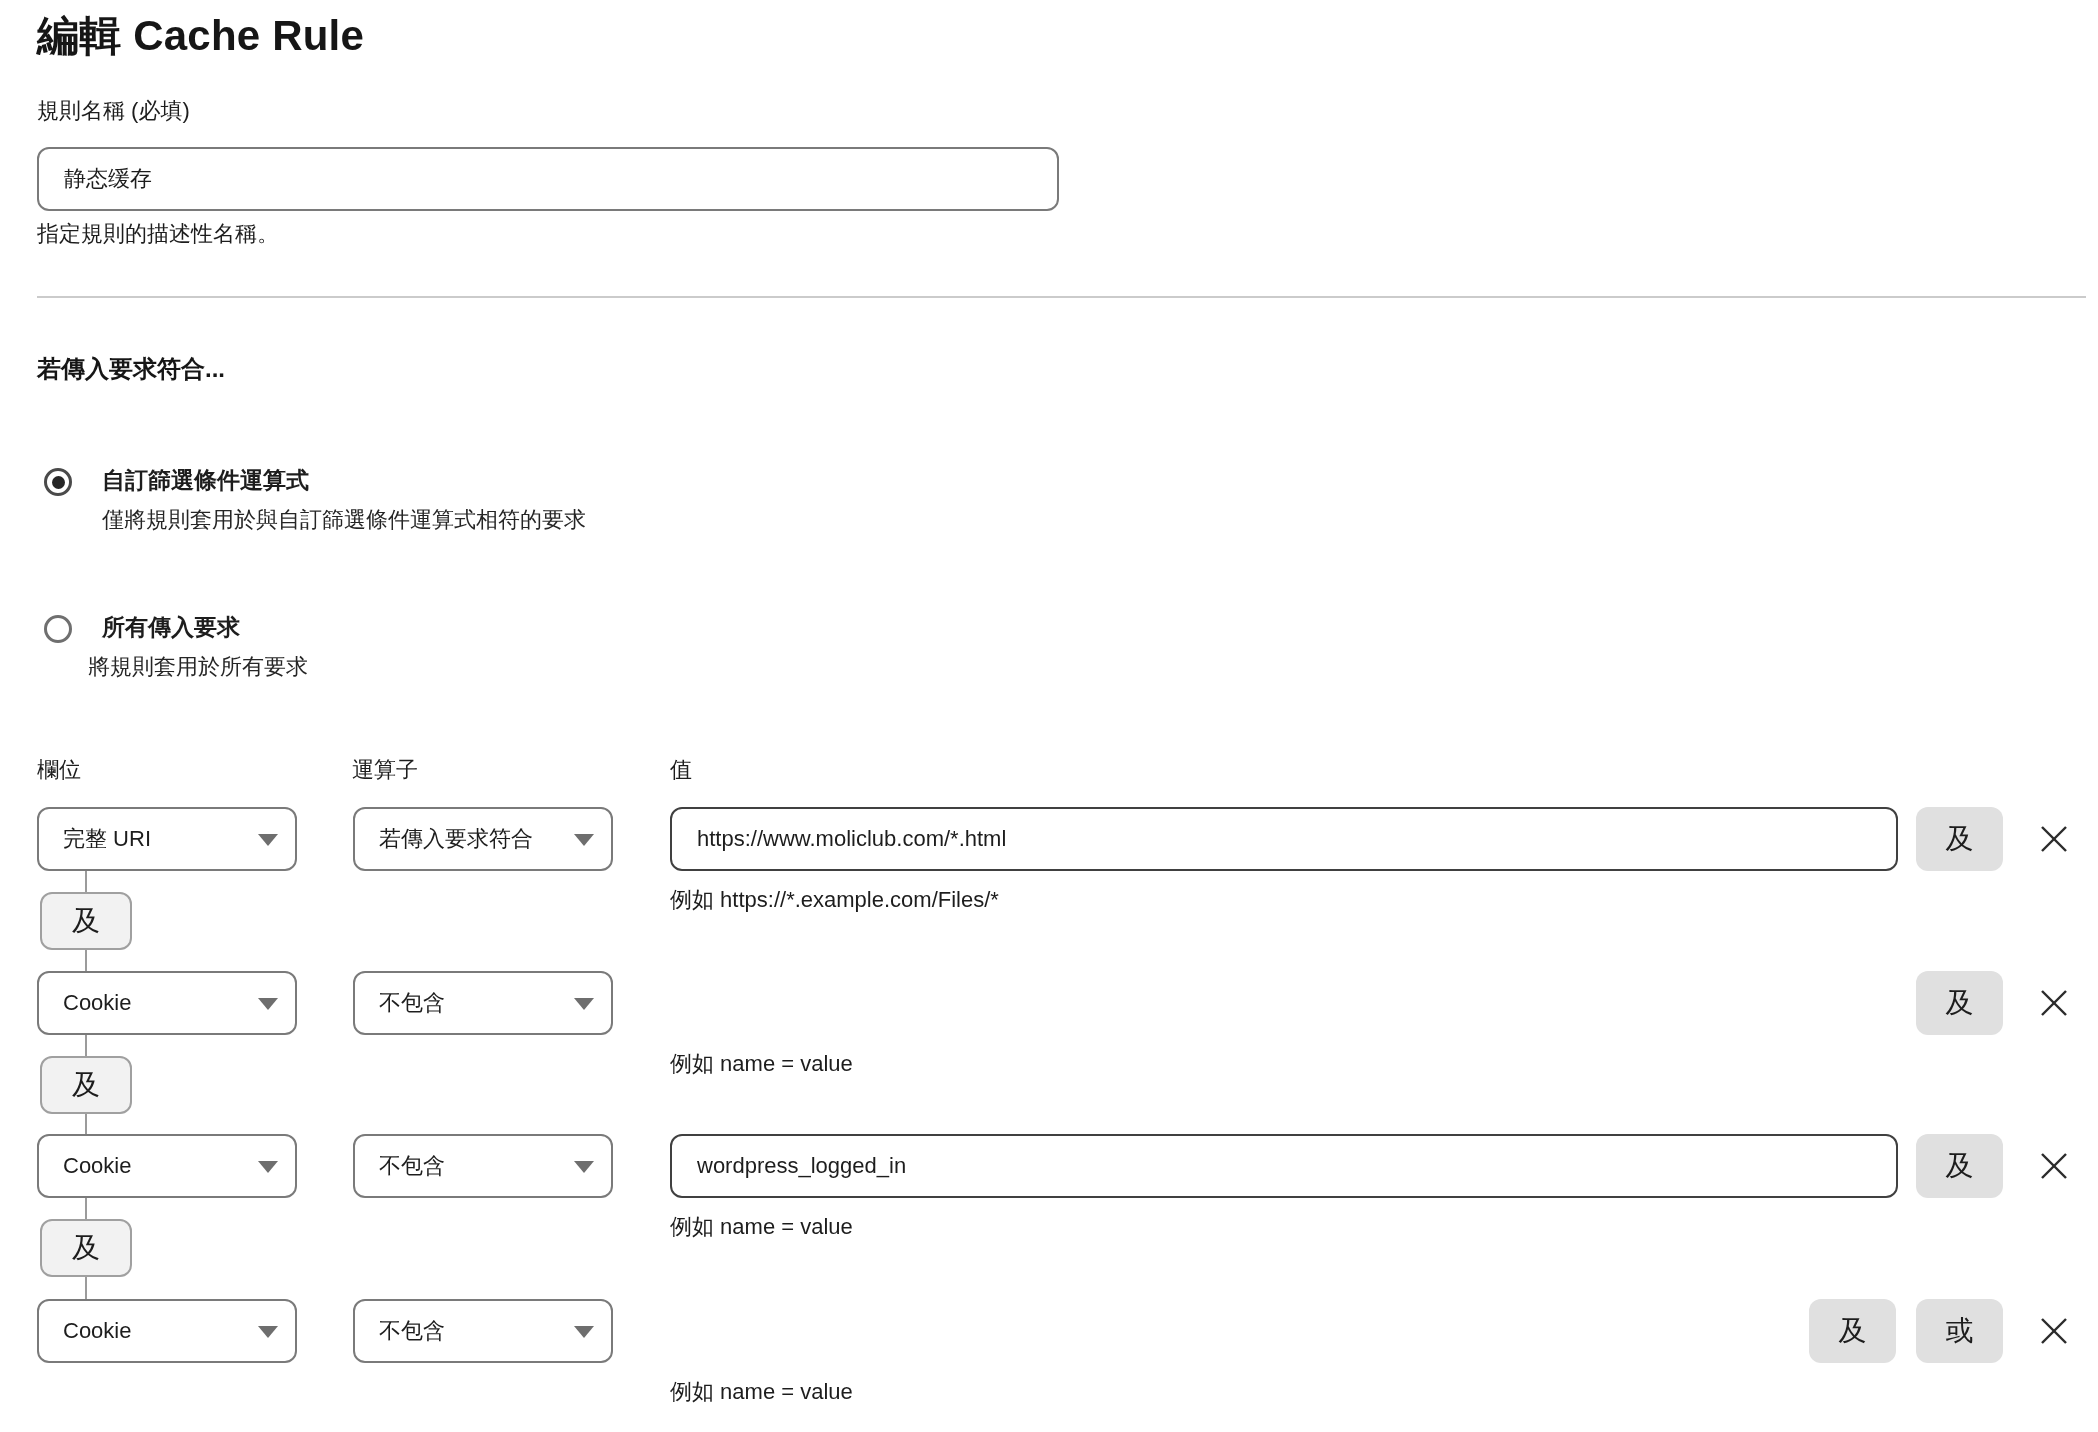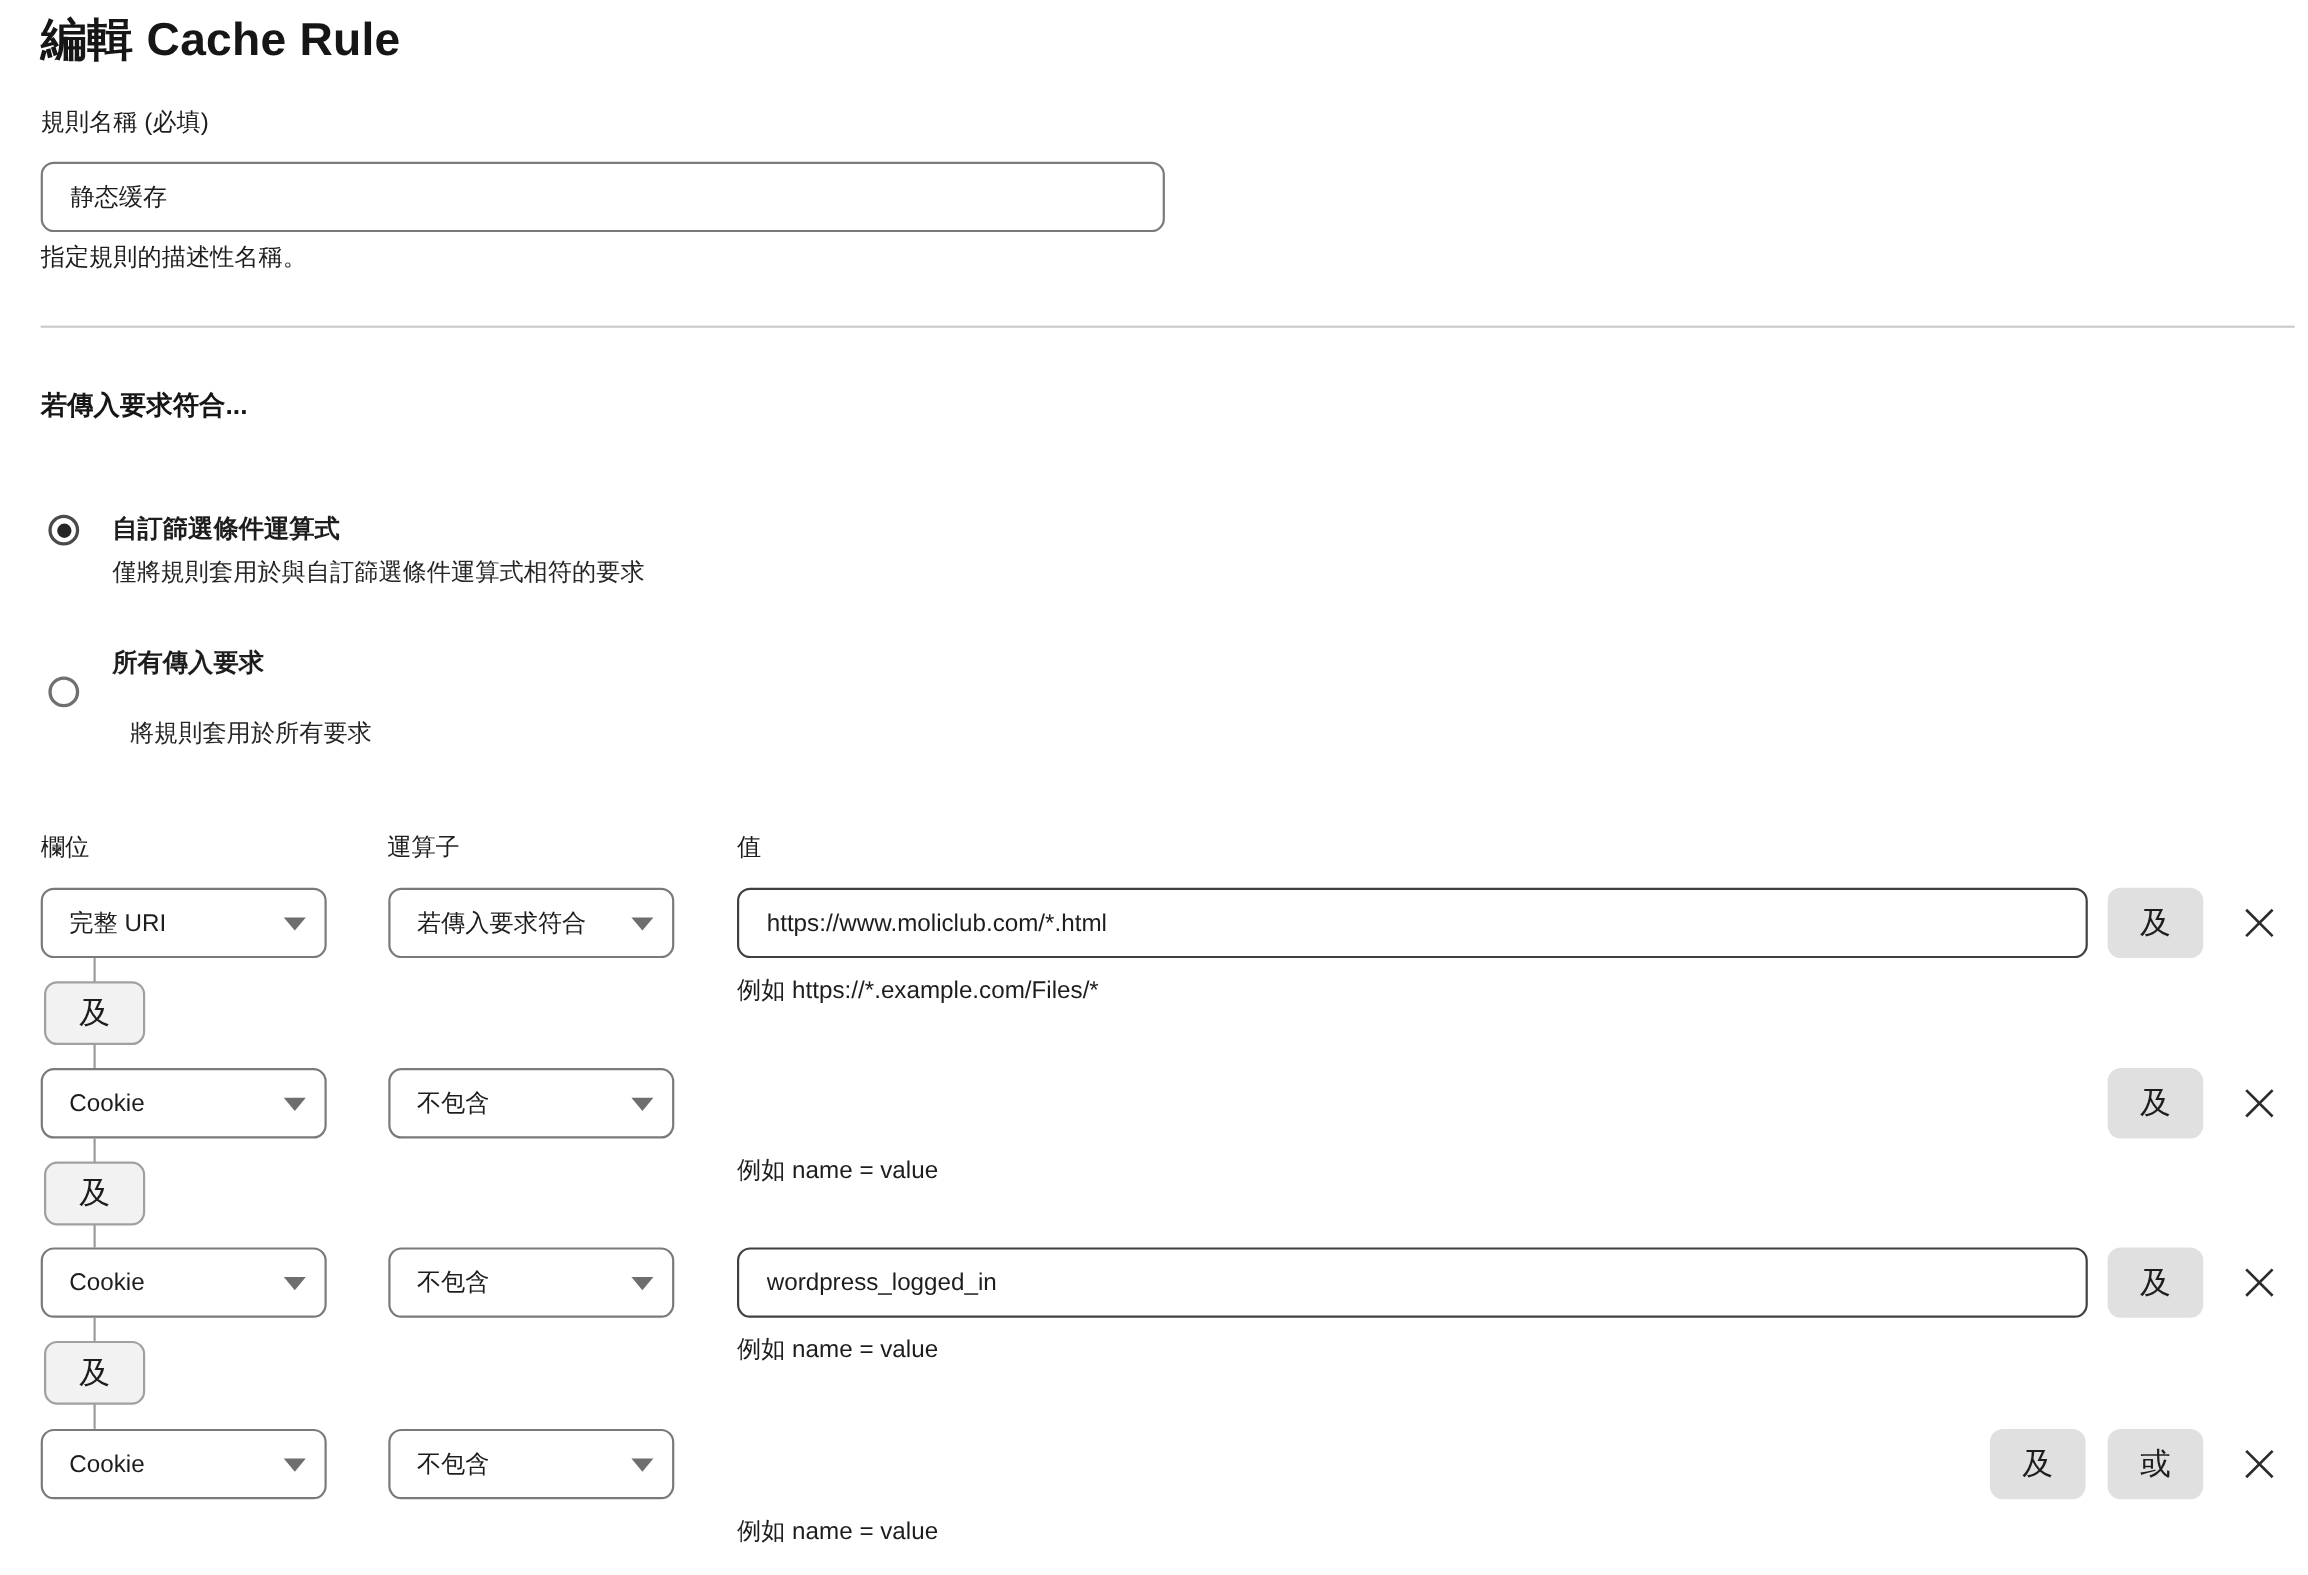--- a/index.html
+++ b/index.html
@@ -104,22 +104,22 @@
 
 <h2 class="abs section-heading">若傳入要求符合...</h2>
 
 <div class="abs radio-circle checked" style="left:44px; top:468px;">
   <div class="radio-dot"></div>
 </div>
 <div class="abs radio-label" style="left:102px; top:464px;text-align:center;">自訂篩選條件運算式</div>
 <div class="abs radio-desc" style="left:102px; top:504px;">僅將規則套用於與自訂篩選條件運算式相符的要求</div>
 
 <div class="abs radio-circle unchecked" style="left:44px; top:615px;"></div>
-<div class="abs radio-label" style="left:102px; top:586px;">所有傳入要求</div>
-<div class="abs radio-desc" style="left:118px; top:651px;text-align:right;">將規則套用於所有要求</div>
+<div class="abs radio-label" style="left:102px; top:611px;">所有傳入要求</div>
+<div class="abs radio-desc" style="left:88px; top:651px;text-align:right;">將規則套用於所有要求</div>
 
 <div class="abs col-header" style="left:37px;">欄位</div>
 <div class="abs col-header" style="left:352px;">運算子</div>
 <div class="abs col-header" style="left:670px;">值</div>
 
 <div class="abs conditions">
 
   <div class="cond-row" style="top:0;">
     <div class="select-box" style="left:0;">
       <span class="sel-text">完整 URI</span>

